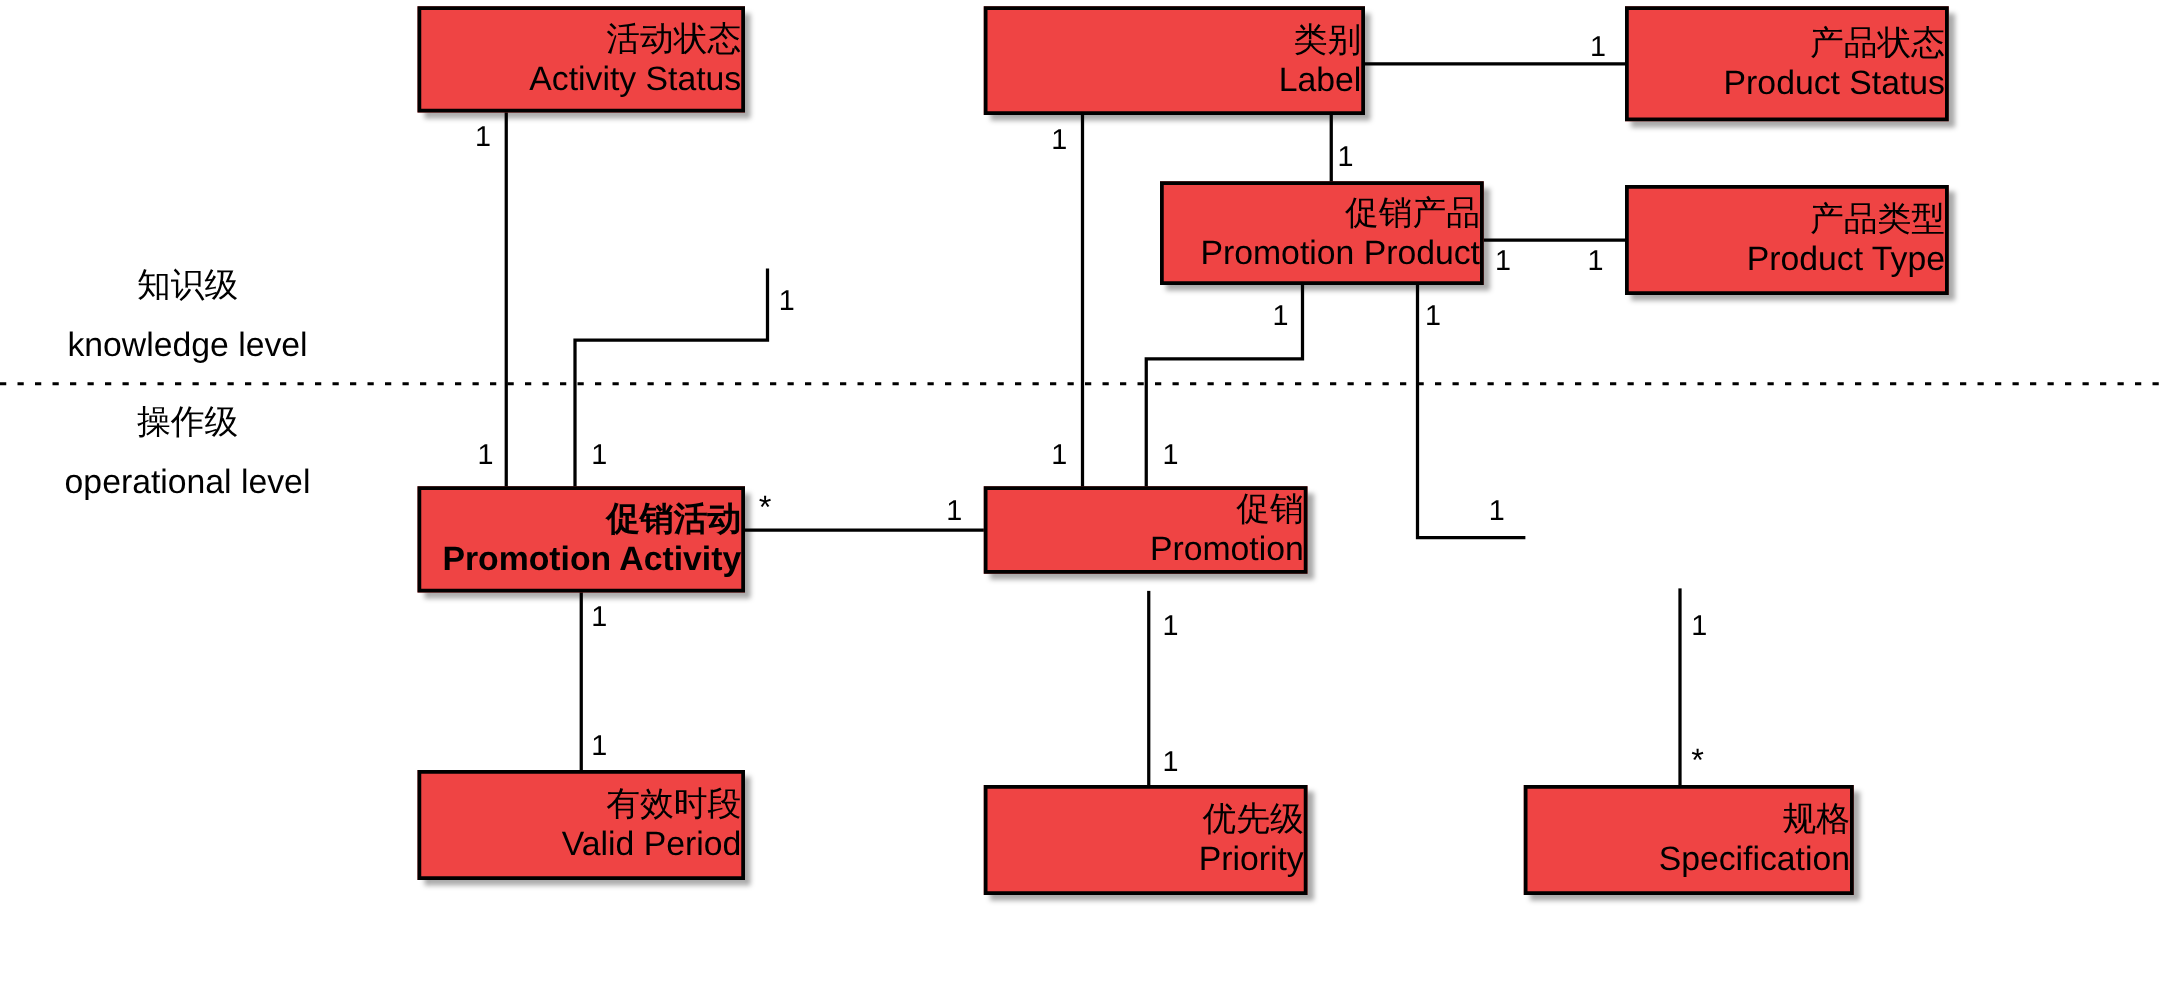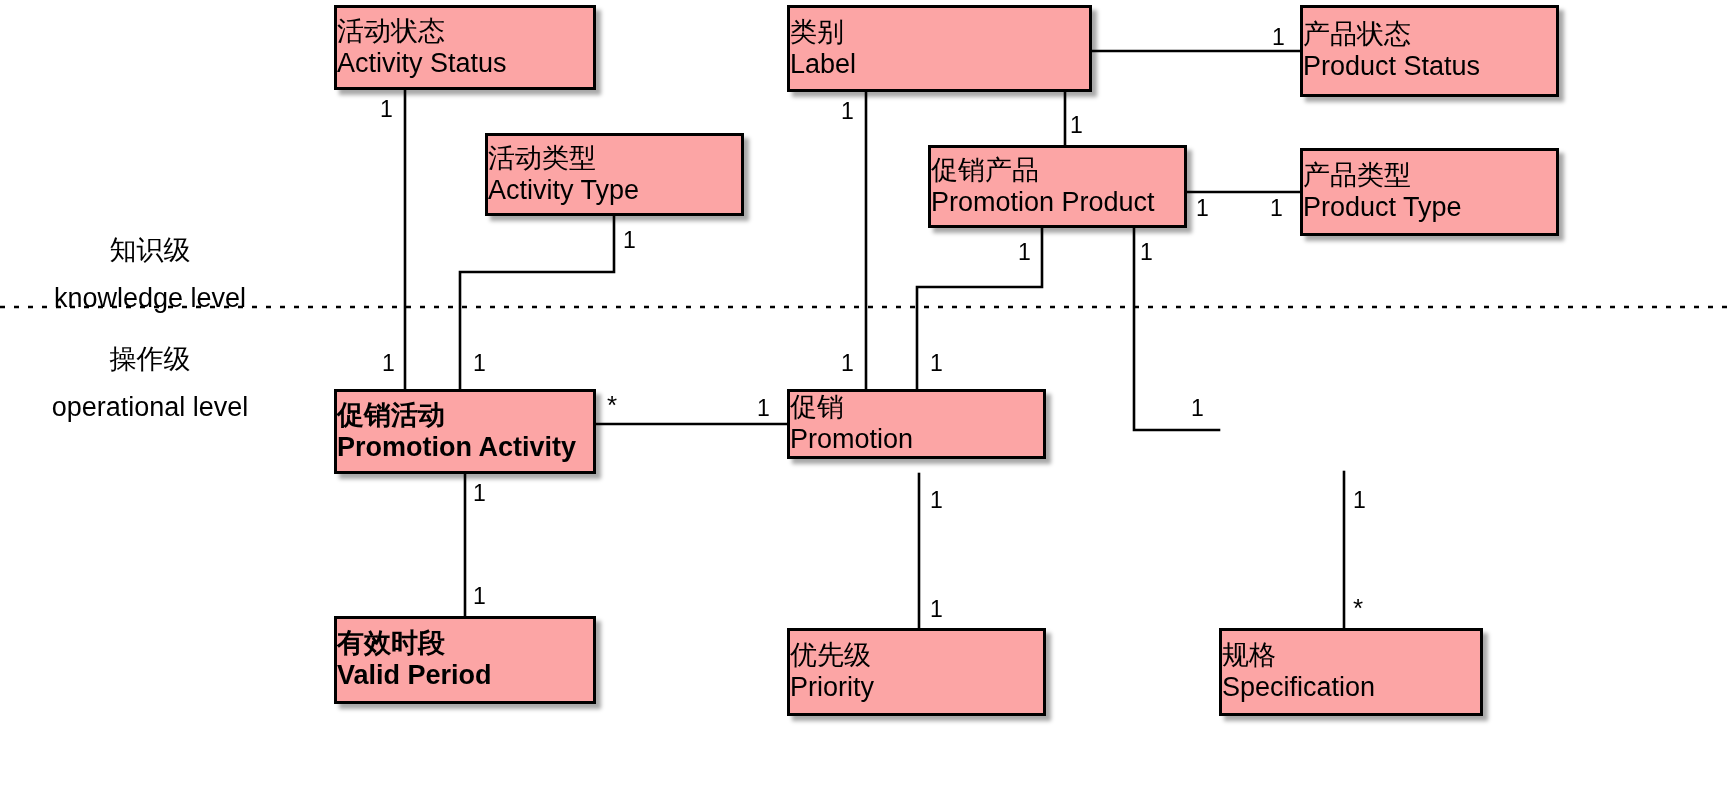--- a/index.html
+++ b/index.html
@@ -20,25 +20,25 @@
   #wires {
     position: absolute;
     left: 0;
     top: 0;
     width: 1728px;
     height: 800px;
   }
   .entity-box {
     position: absolute;
     box-sizing: border-box;
-    background: #fca5a5;
+    background: #ef4444;
     border: 3px solid #000000;
     display: flex;
     flex-direction: column;
-    align-items: flex-start;
+    align-items: flex-end;
     justify-content: center;
     box-shadow: 5px 5px 4px rgba(0,0,0,0.34);
     z-index: 5;
   }
   .entity-zh {
     font-size: 27px;
     line-height: 1.18;
     color: #000;
     white-space: nowrap;
   }
@@ -51,21 +51,20 @@
   .level-label {
     position: absolute;
     text-align: center;
     z-index: 4;
   }
   .level-zh {
     font-size: 27px;
     line-height: 1.2;
     color: #000;
     white-space: nowrap;
-    margin-top: 22px;
   }
   .level-en {
     font-size: 27px;
     line-height: 1.2;
     color: #000;
     white-space: nowrap;
     margin-top: 16px;
   }
   .mult {
     position: absolute;
@@ -132,24 +131,20 @@
   <div class="entity-box" style="left:787px; top:5px; width:305px; height:87px;">
     <div class="entity-zh">类别</div>
     <div class="entity-en">Label</div>
   </div>
 
   <div class="entity-box" style="left:1300px; top:5px; width:259px; height:92px;">
     <div class="entity-zh">产品状态</div>
     <div class="entity-en">Product Status</div>
   </div>
 
-  <div class="entity-box" style="left:485px; top:133px; width:259px; height:83px;">
-    <div class="entity-zh">活动类型</div>
-    <div class="entity-en">Activity Type</div>
-  </div>
 
   <div class="entity-box" style="left:928px; top:145px; width:259px; height:83px;">
     <div class="entity-zh">促销产品</div>
     <div class="entity-en">Promotion Product</div>
   </div>
 
   <div class="entity-box" style="left:1300px; top:148px; width:259px; height:88px;">
     <div class="entity-zh">产品类型</div>
     <div class="entity-en">Product Type</div>
   </div>
@@ -158,21 +153,21 @@
     <div class="entity-zh">促销活动</div>
     <div class="entity-en">Promotion Activity</div>
   </div>
 
   <div class="entity-box" style="left:787px; top:389px; width:259px; height:70px;">
     <div class="entity-zh">促销</div>
     <div class="entity-en">Promotion</div>
   </div>
 
 
-  <div class="entity-box" style="left:334px; top:616px; width:262px; height:88px;font-weight:bold;">
+  <div class="entity-box" style="left:334px; top:616px; width:262px; height:88px;">
     <div class="entity-zh">有效时段</div>
     <div class="entity-en">Valid Period</div>
   </div>
 
   <div class="entity-box" style="left:787px; top:628px; width:259px; height:88px;">
     <div class="entity-zh">优先级</div>
     <div class="entity-en">Priority</div>
   </div>
 
   <div class="entity-box" style="left:1219px; top:628px; width:264px; height:88px;">

